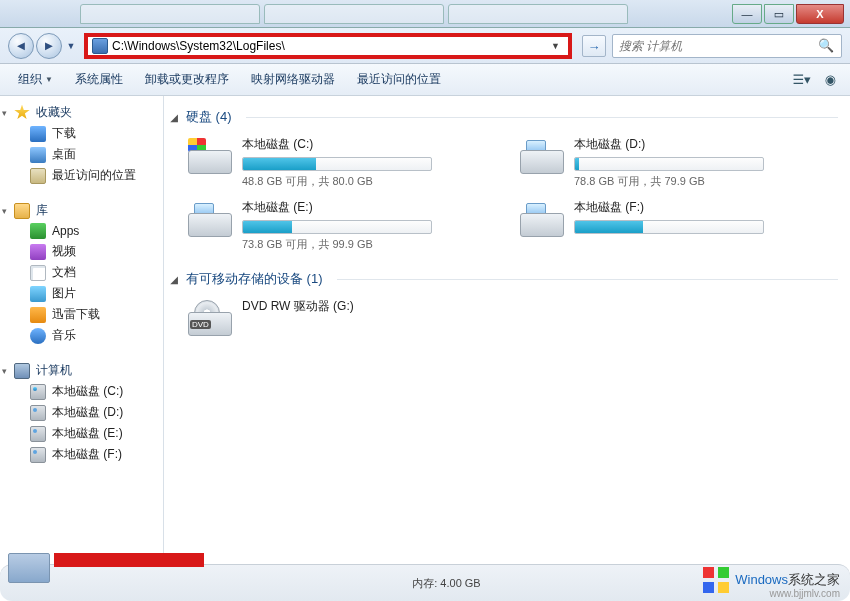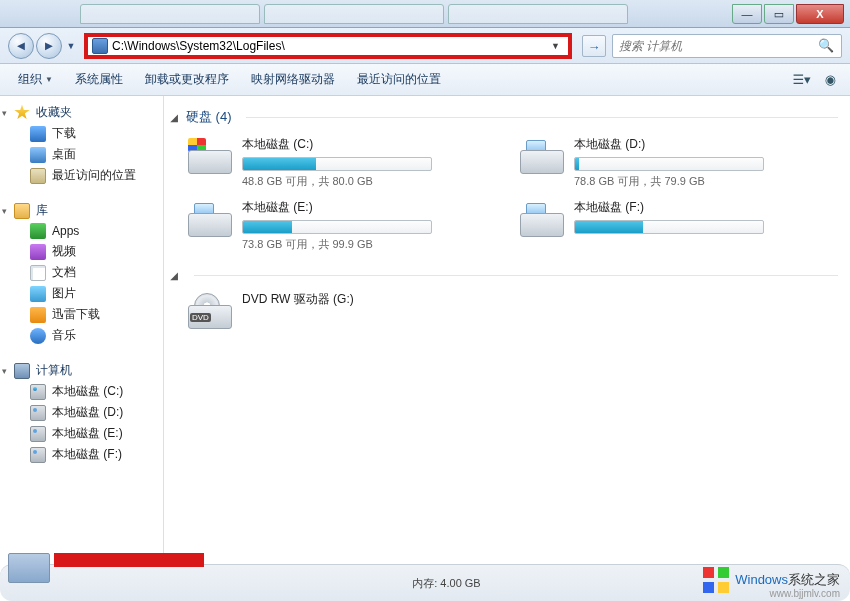--- a/index.html
+++ b/index.html
@@ -279,20 +279,21 @@
           <div class="drive-name">本地磁盘 (F:)</div>
           <div class="bar">
               <div class="bar-fill" style="width:36%"></div>
             </div>
         </div>
       </div>
     </div>
 
     <div class="section-head">
       <span class="tw2">◢</span>
+      <span>有可移动存储的设备 (1)</span>
       <span class="line"></span>
     </div>
     <div class="drive-grid">
       <div class="drive">
         <div class="drive-icon dvd">
             <span class="disc2"></span>
             <span class="case"></span>
             <span class="lbl">DVD</span>
           </div>
         <div class="drive-info">

